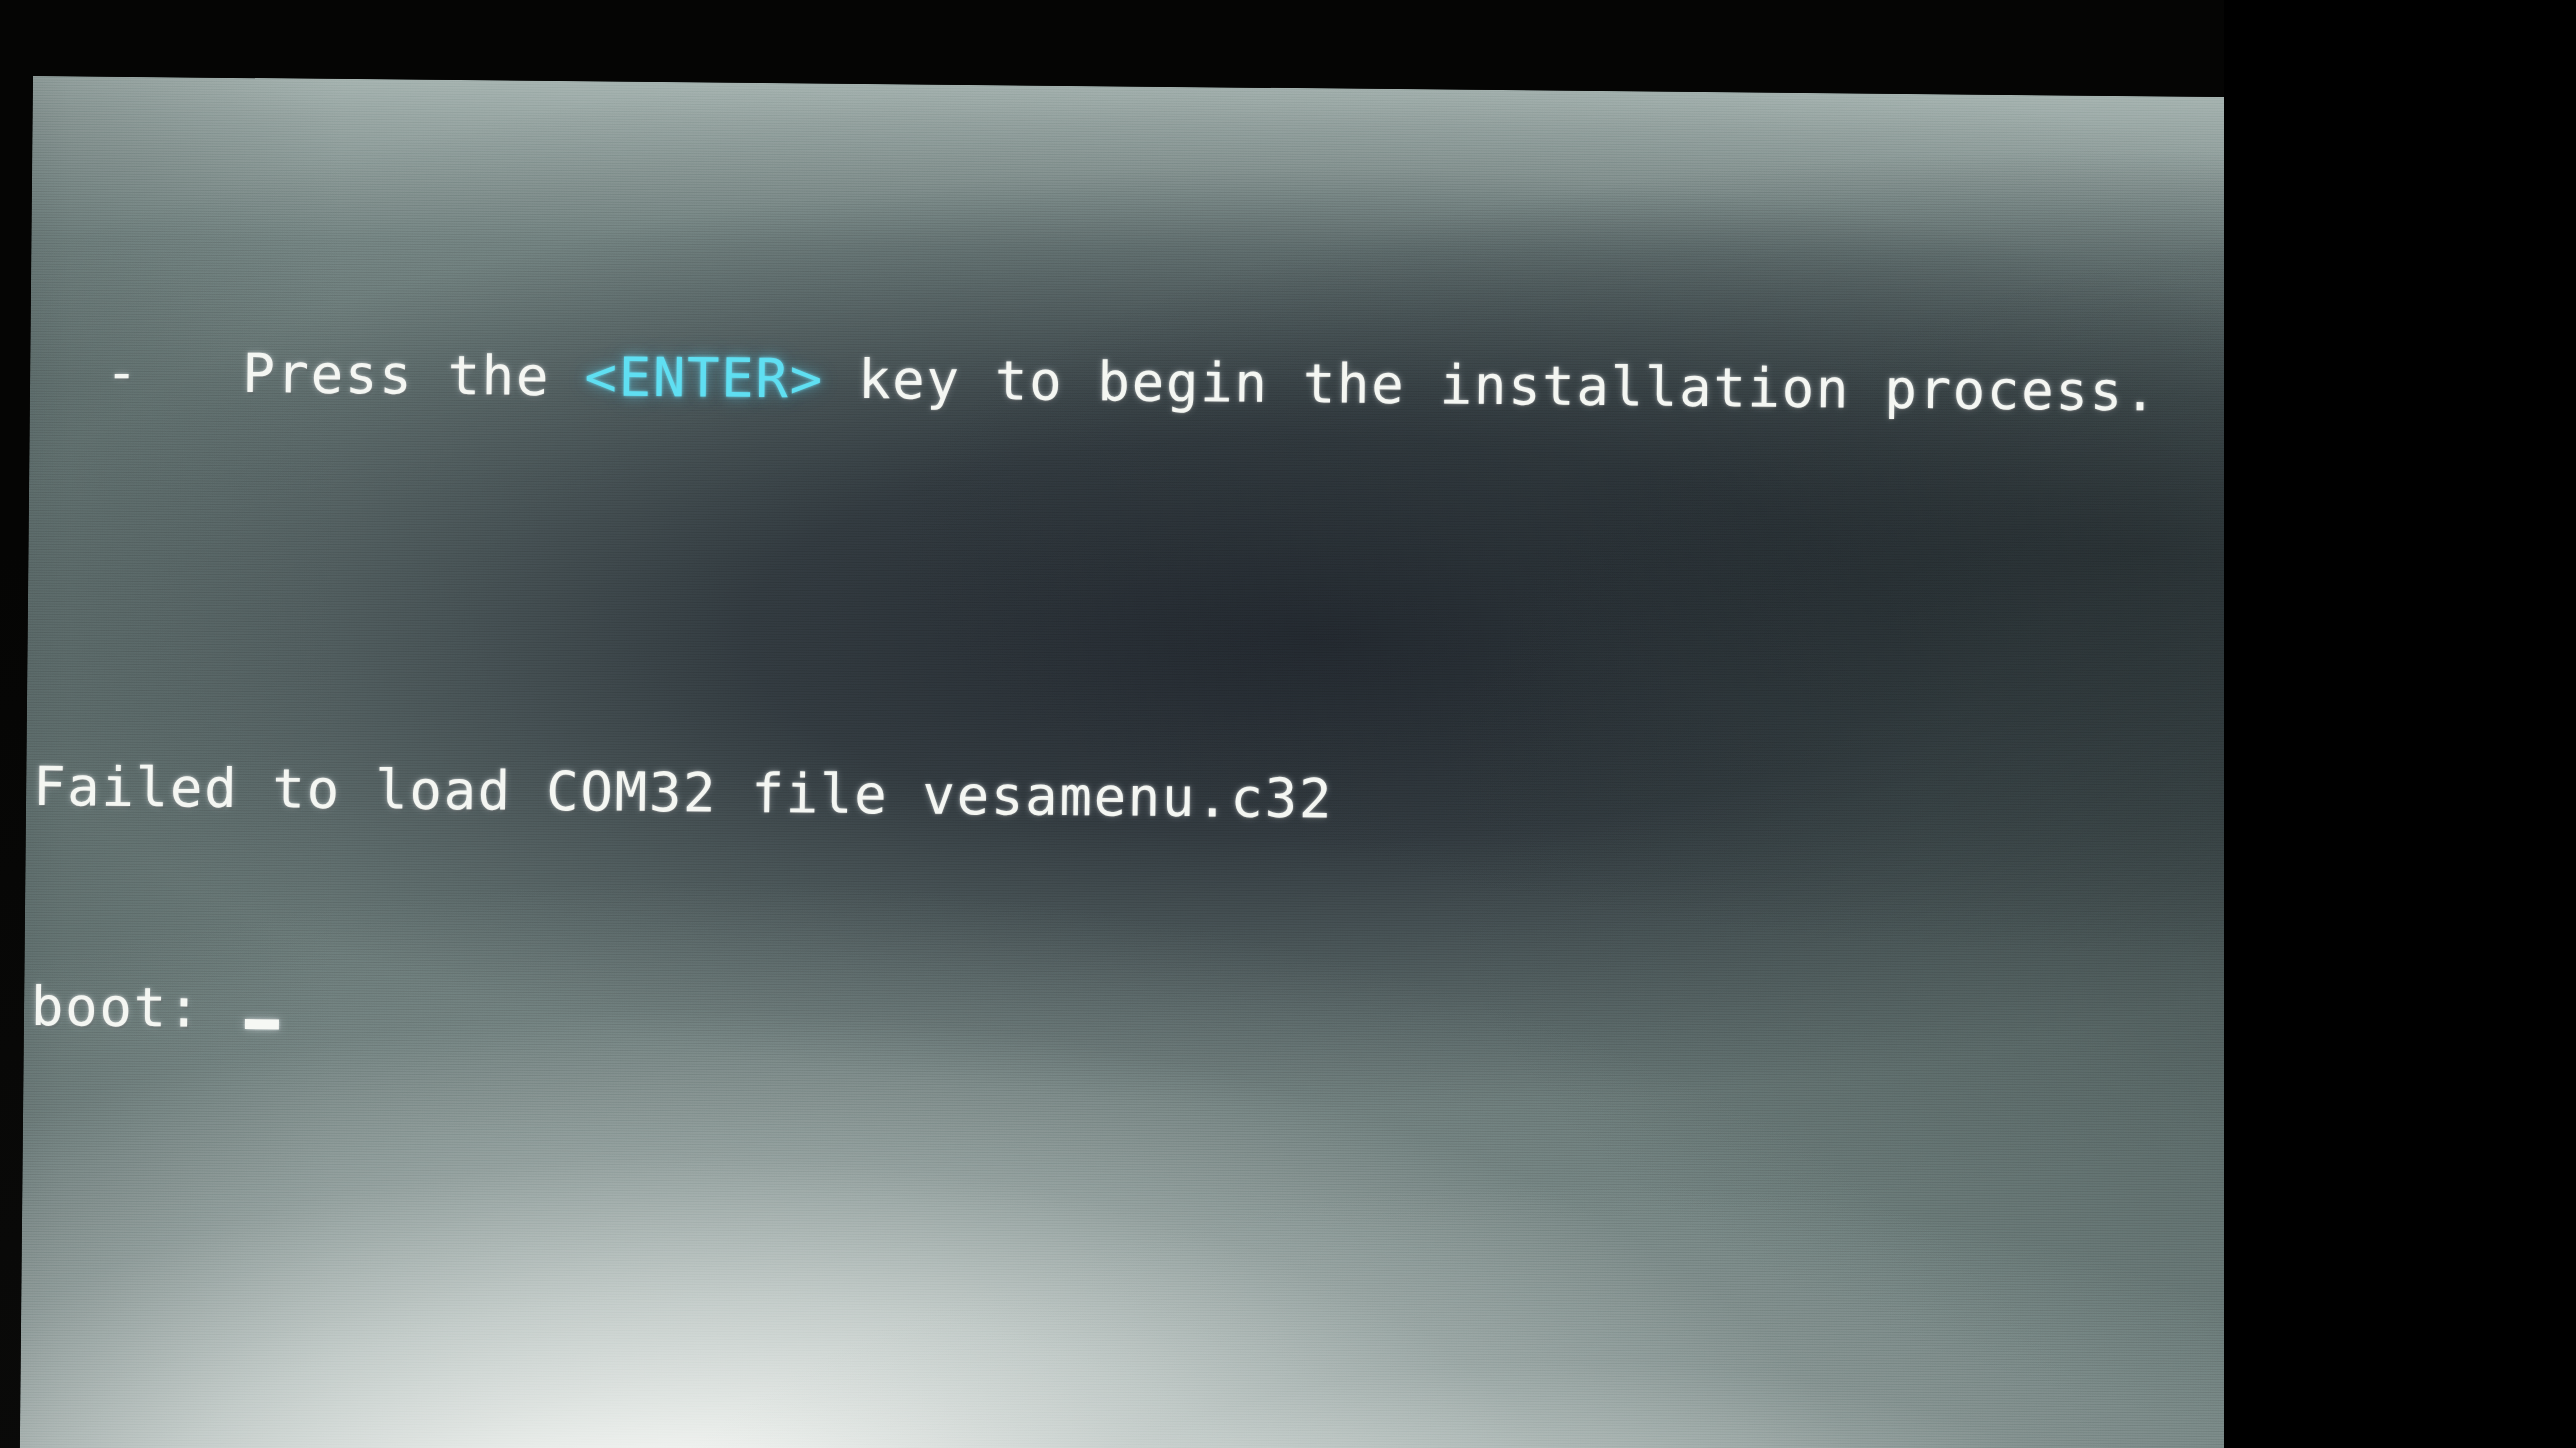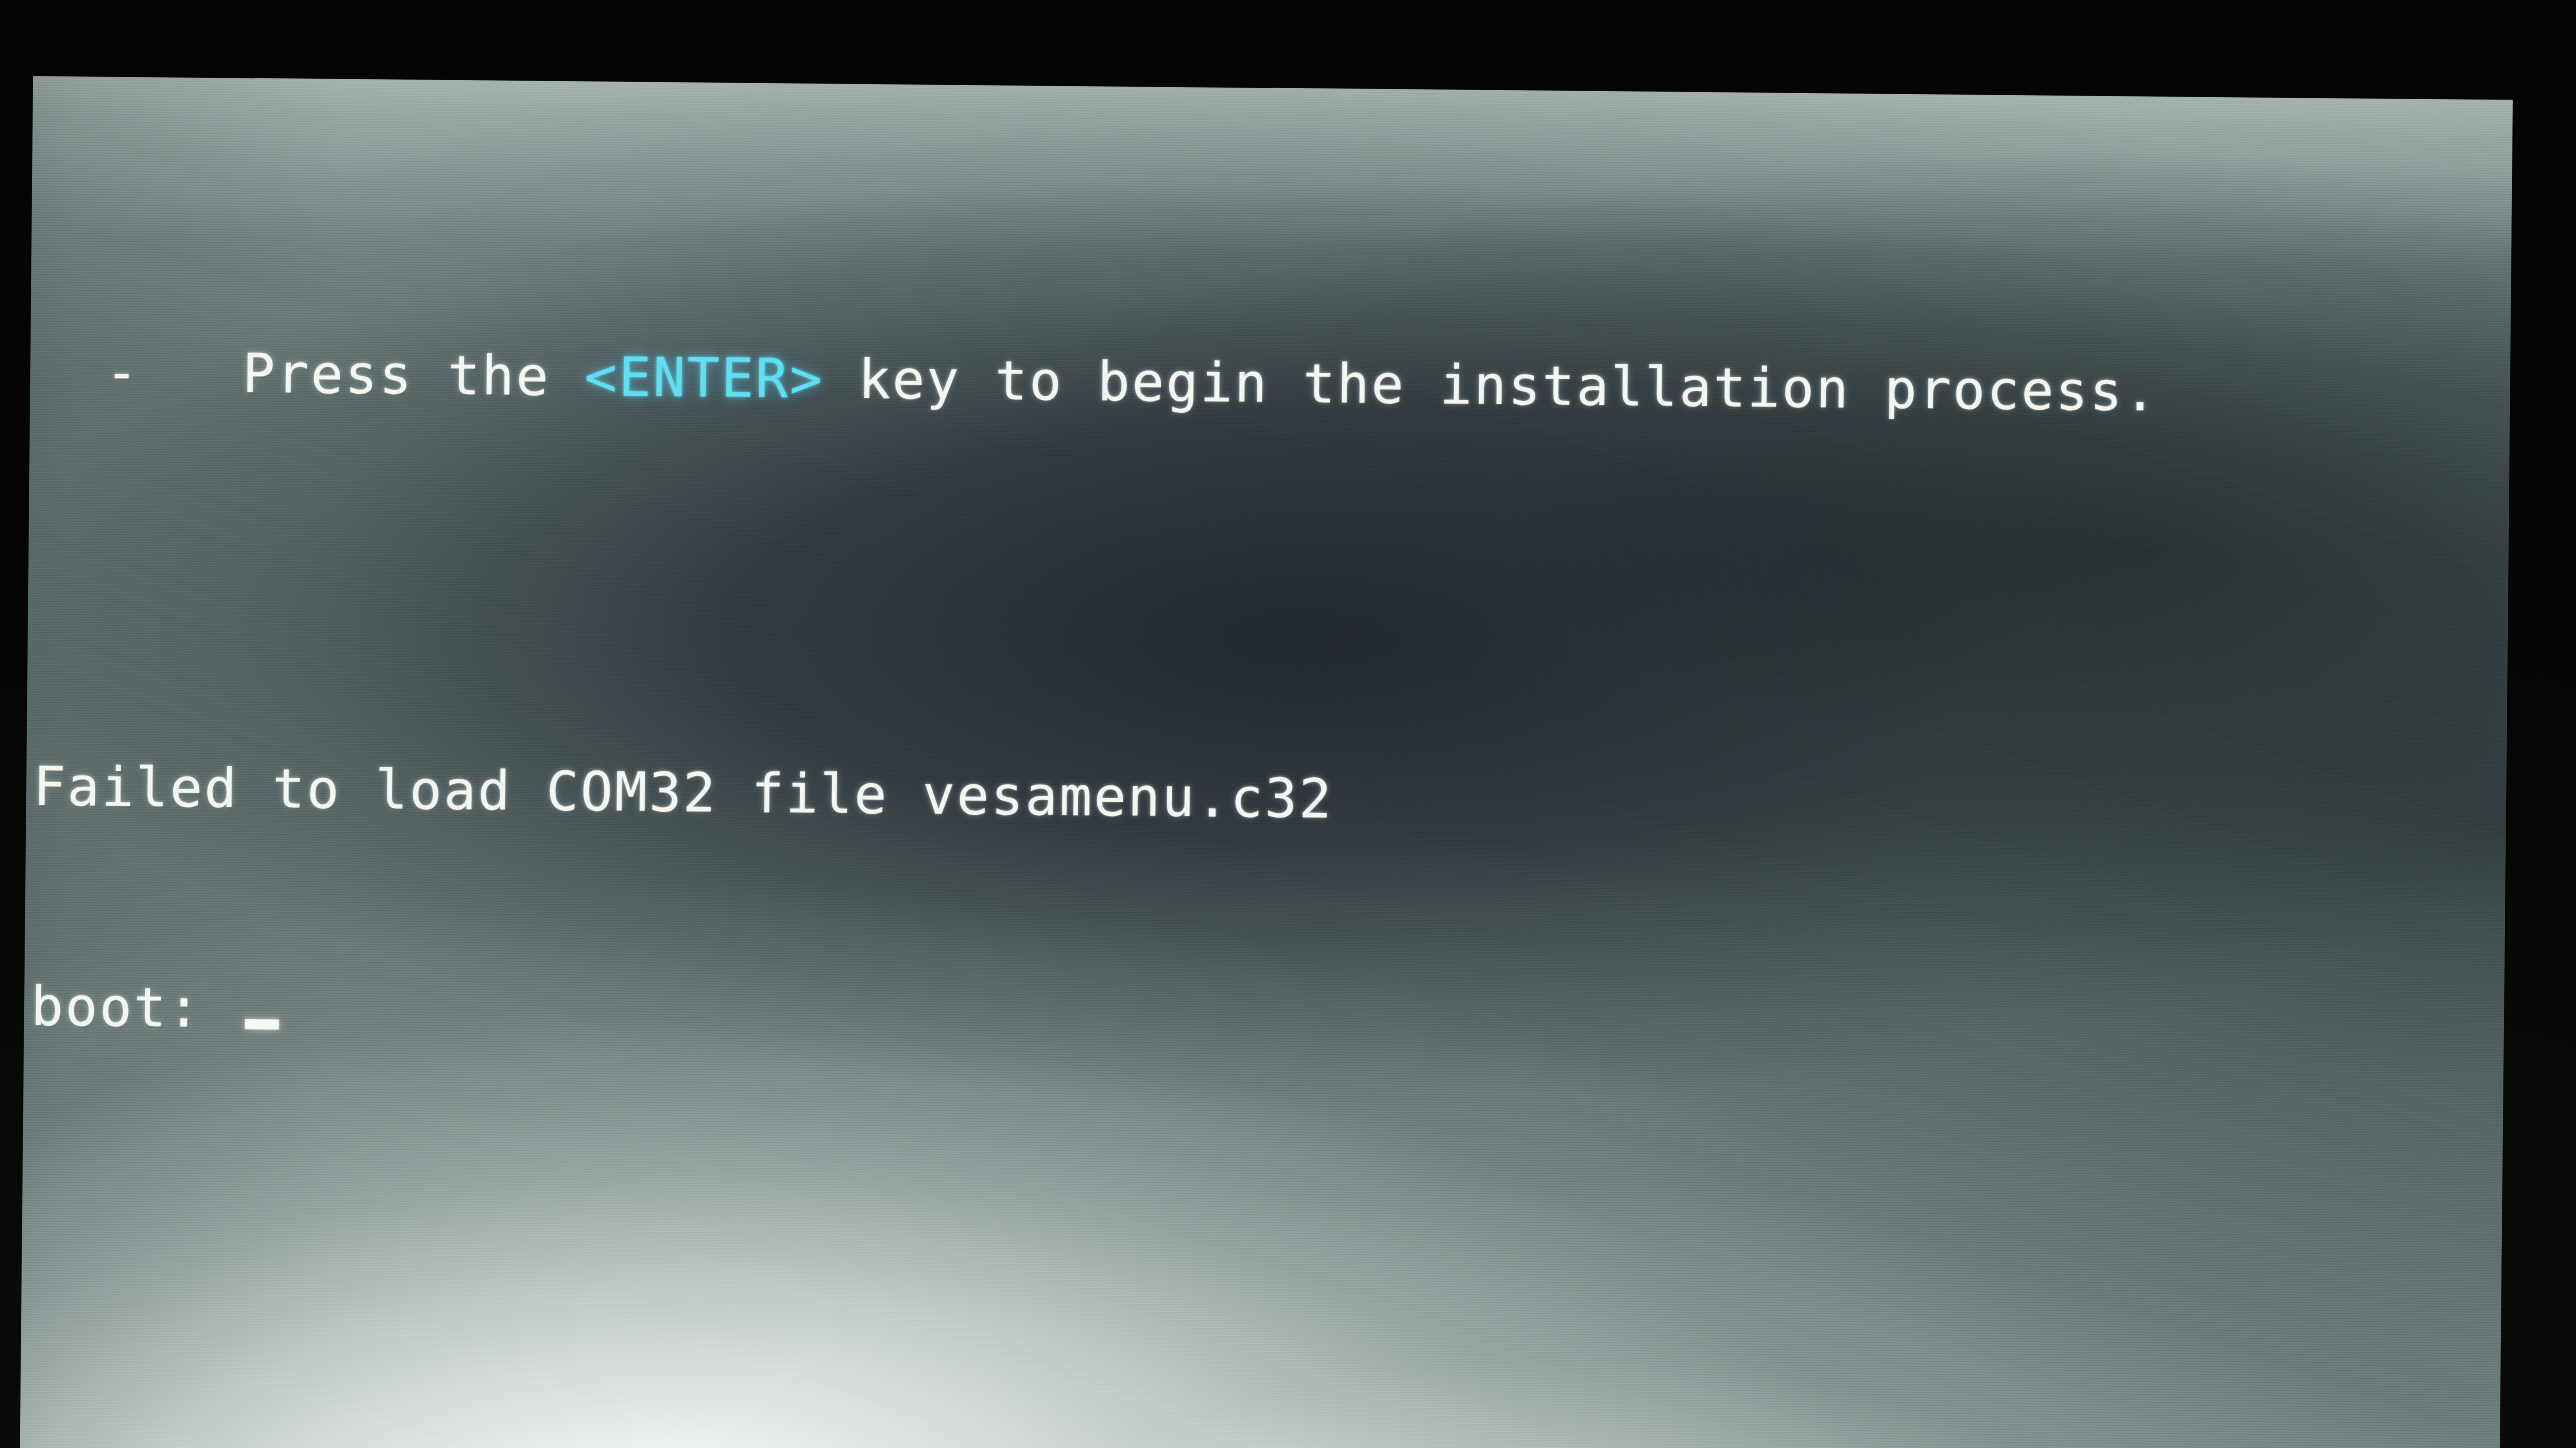--- a/index.html
+++ b/index.html
@@ -11,21 +11,21 @@
   body {
     width: 2576px;
     height: 1449px;
     overflow: hidden;
     font-family: "DejaVu Sans Mono", "Liberation Mono", monospace;
   }
 
   
   #photo {
     position: relative;
-    width: 2576px;
+    width: 2224px;
     height: 1449px;
     background: #080806;
     overflow: hidden;
   }
 
   
   .bezel {
     position: absolute;
     inset: 0;
     background:

